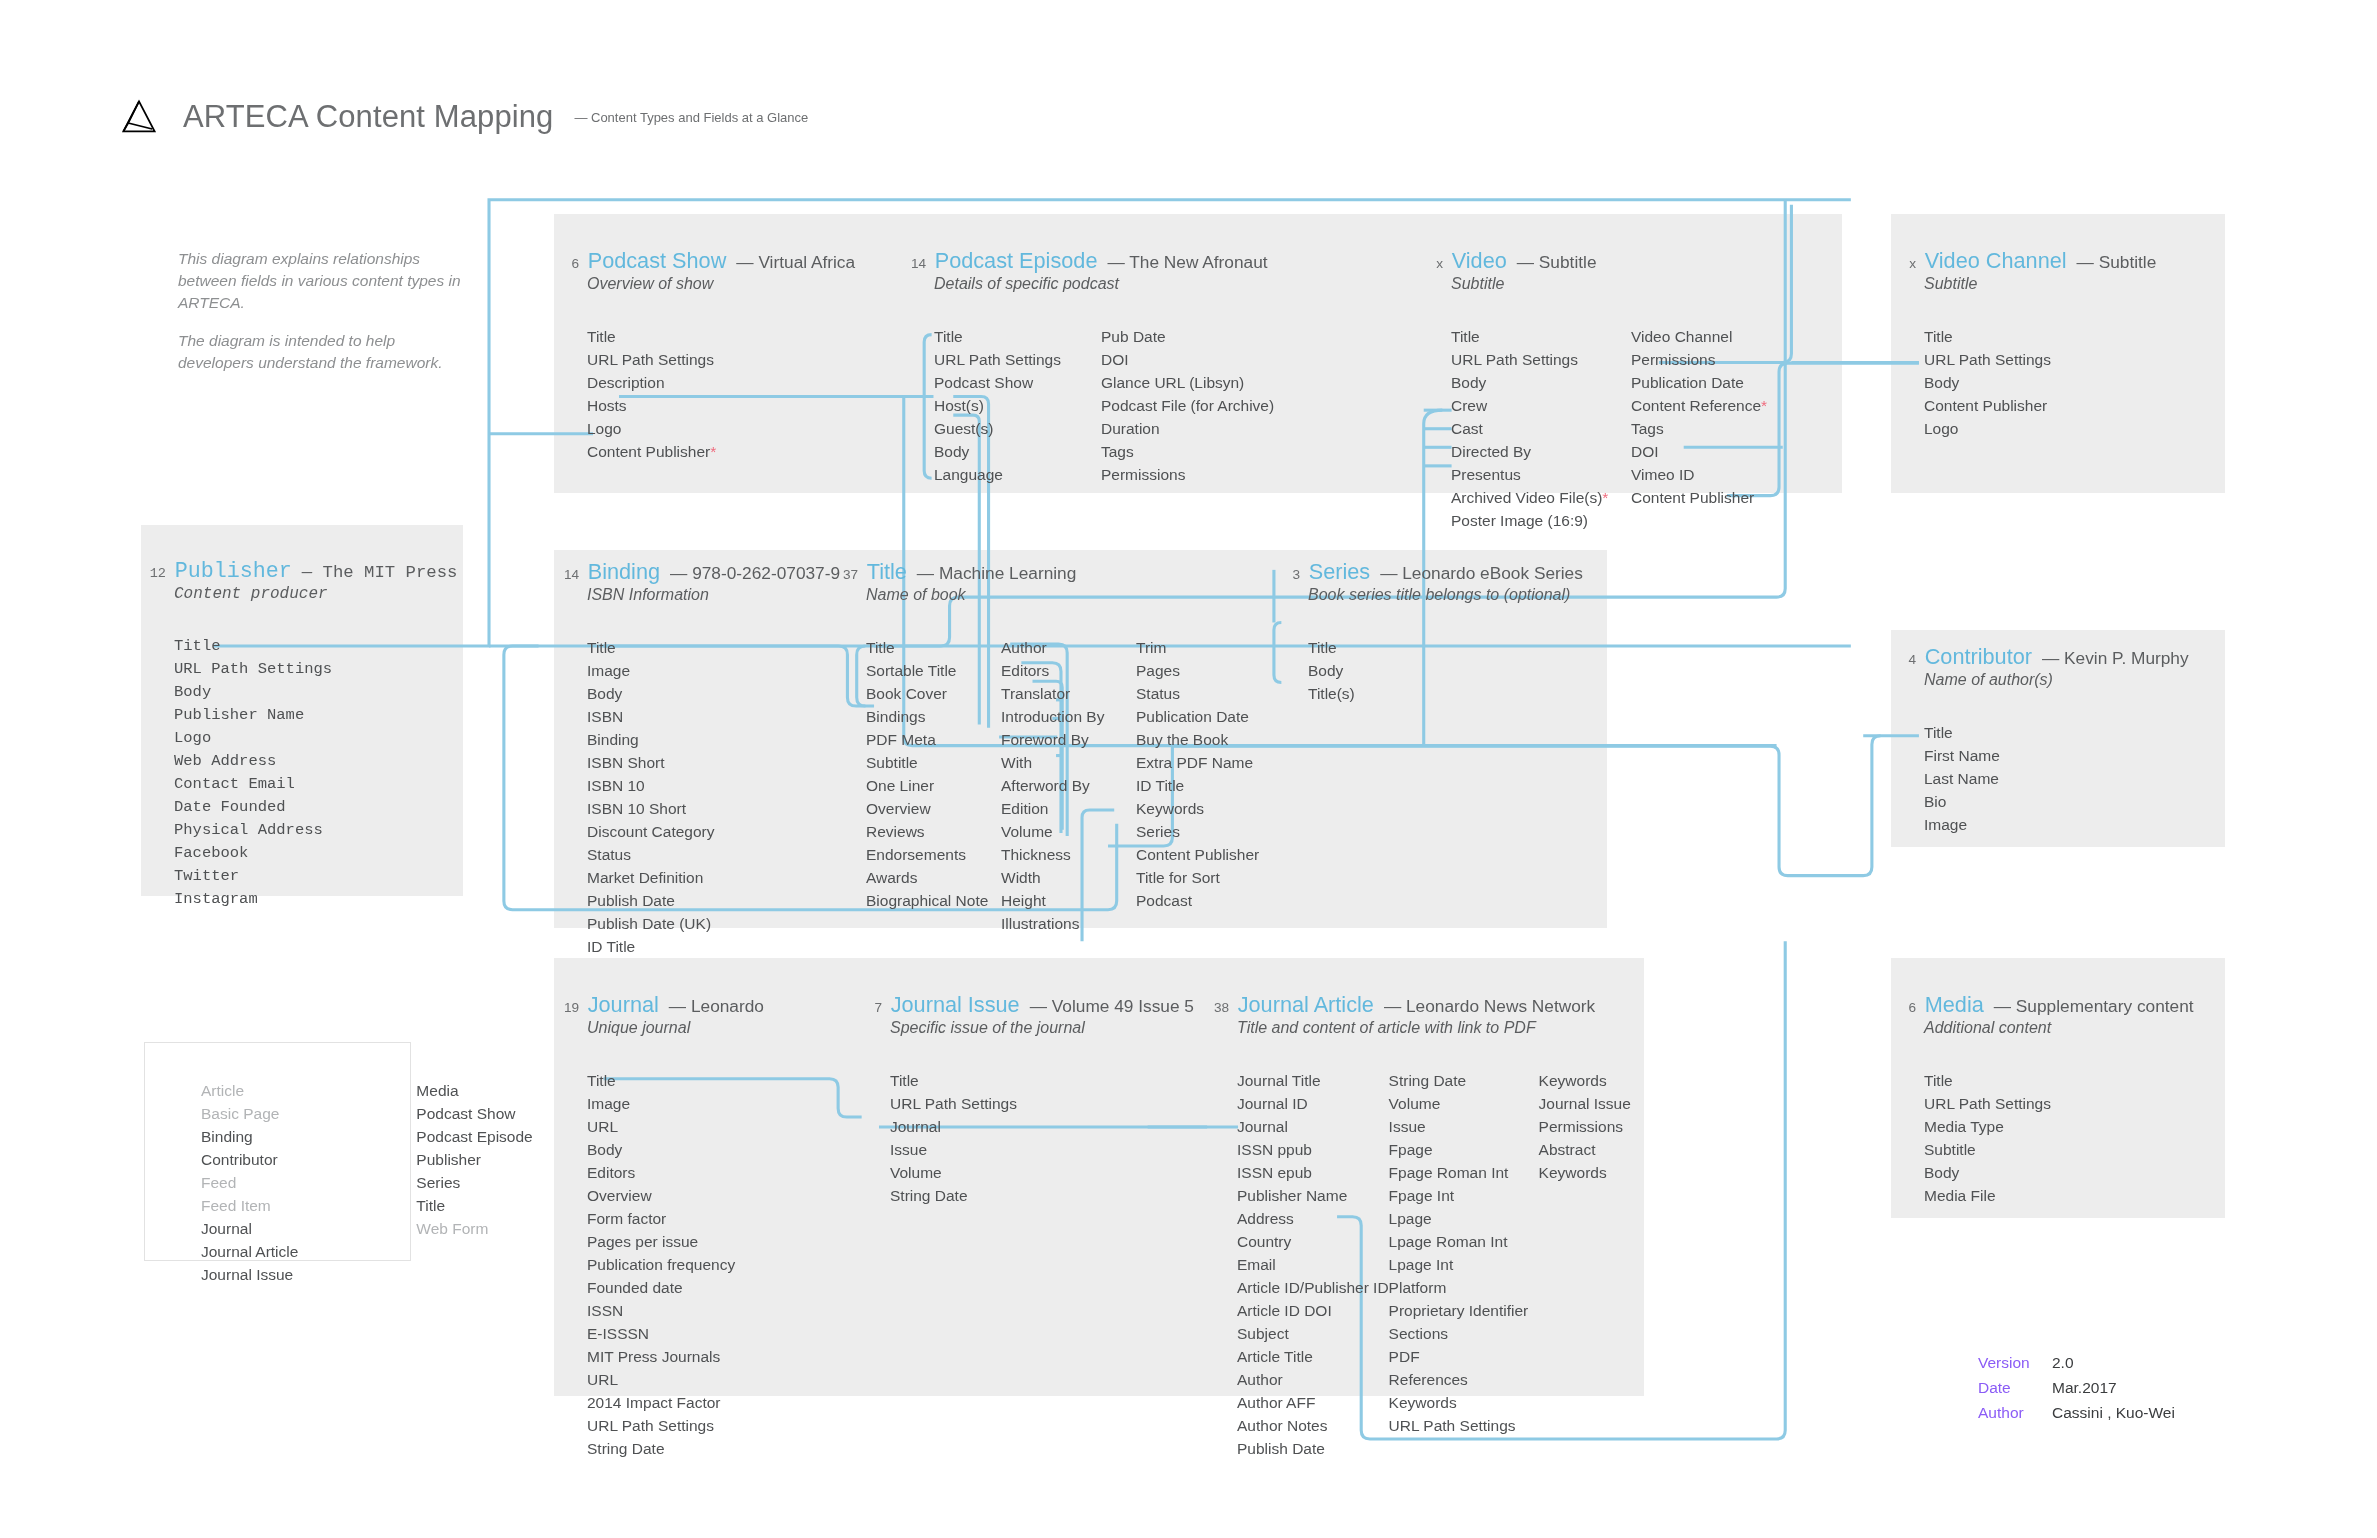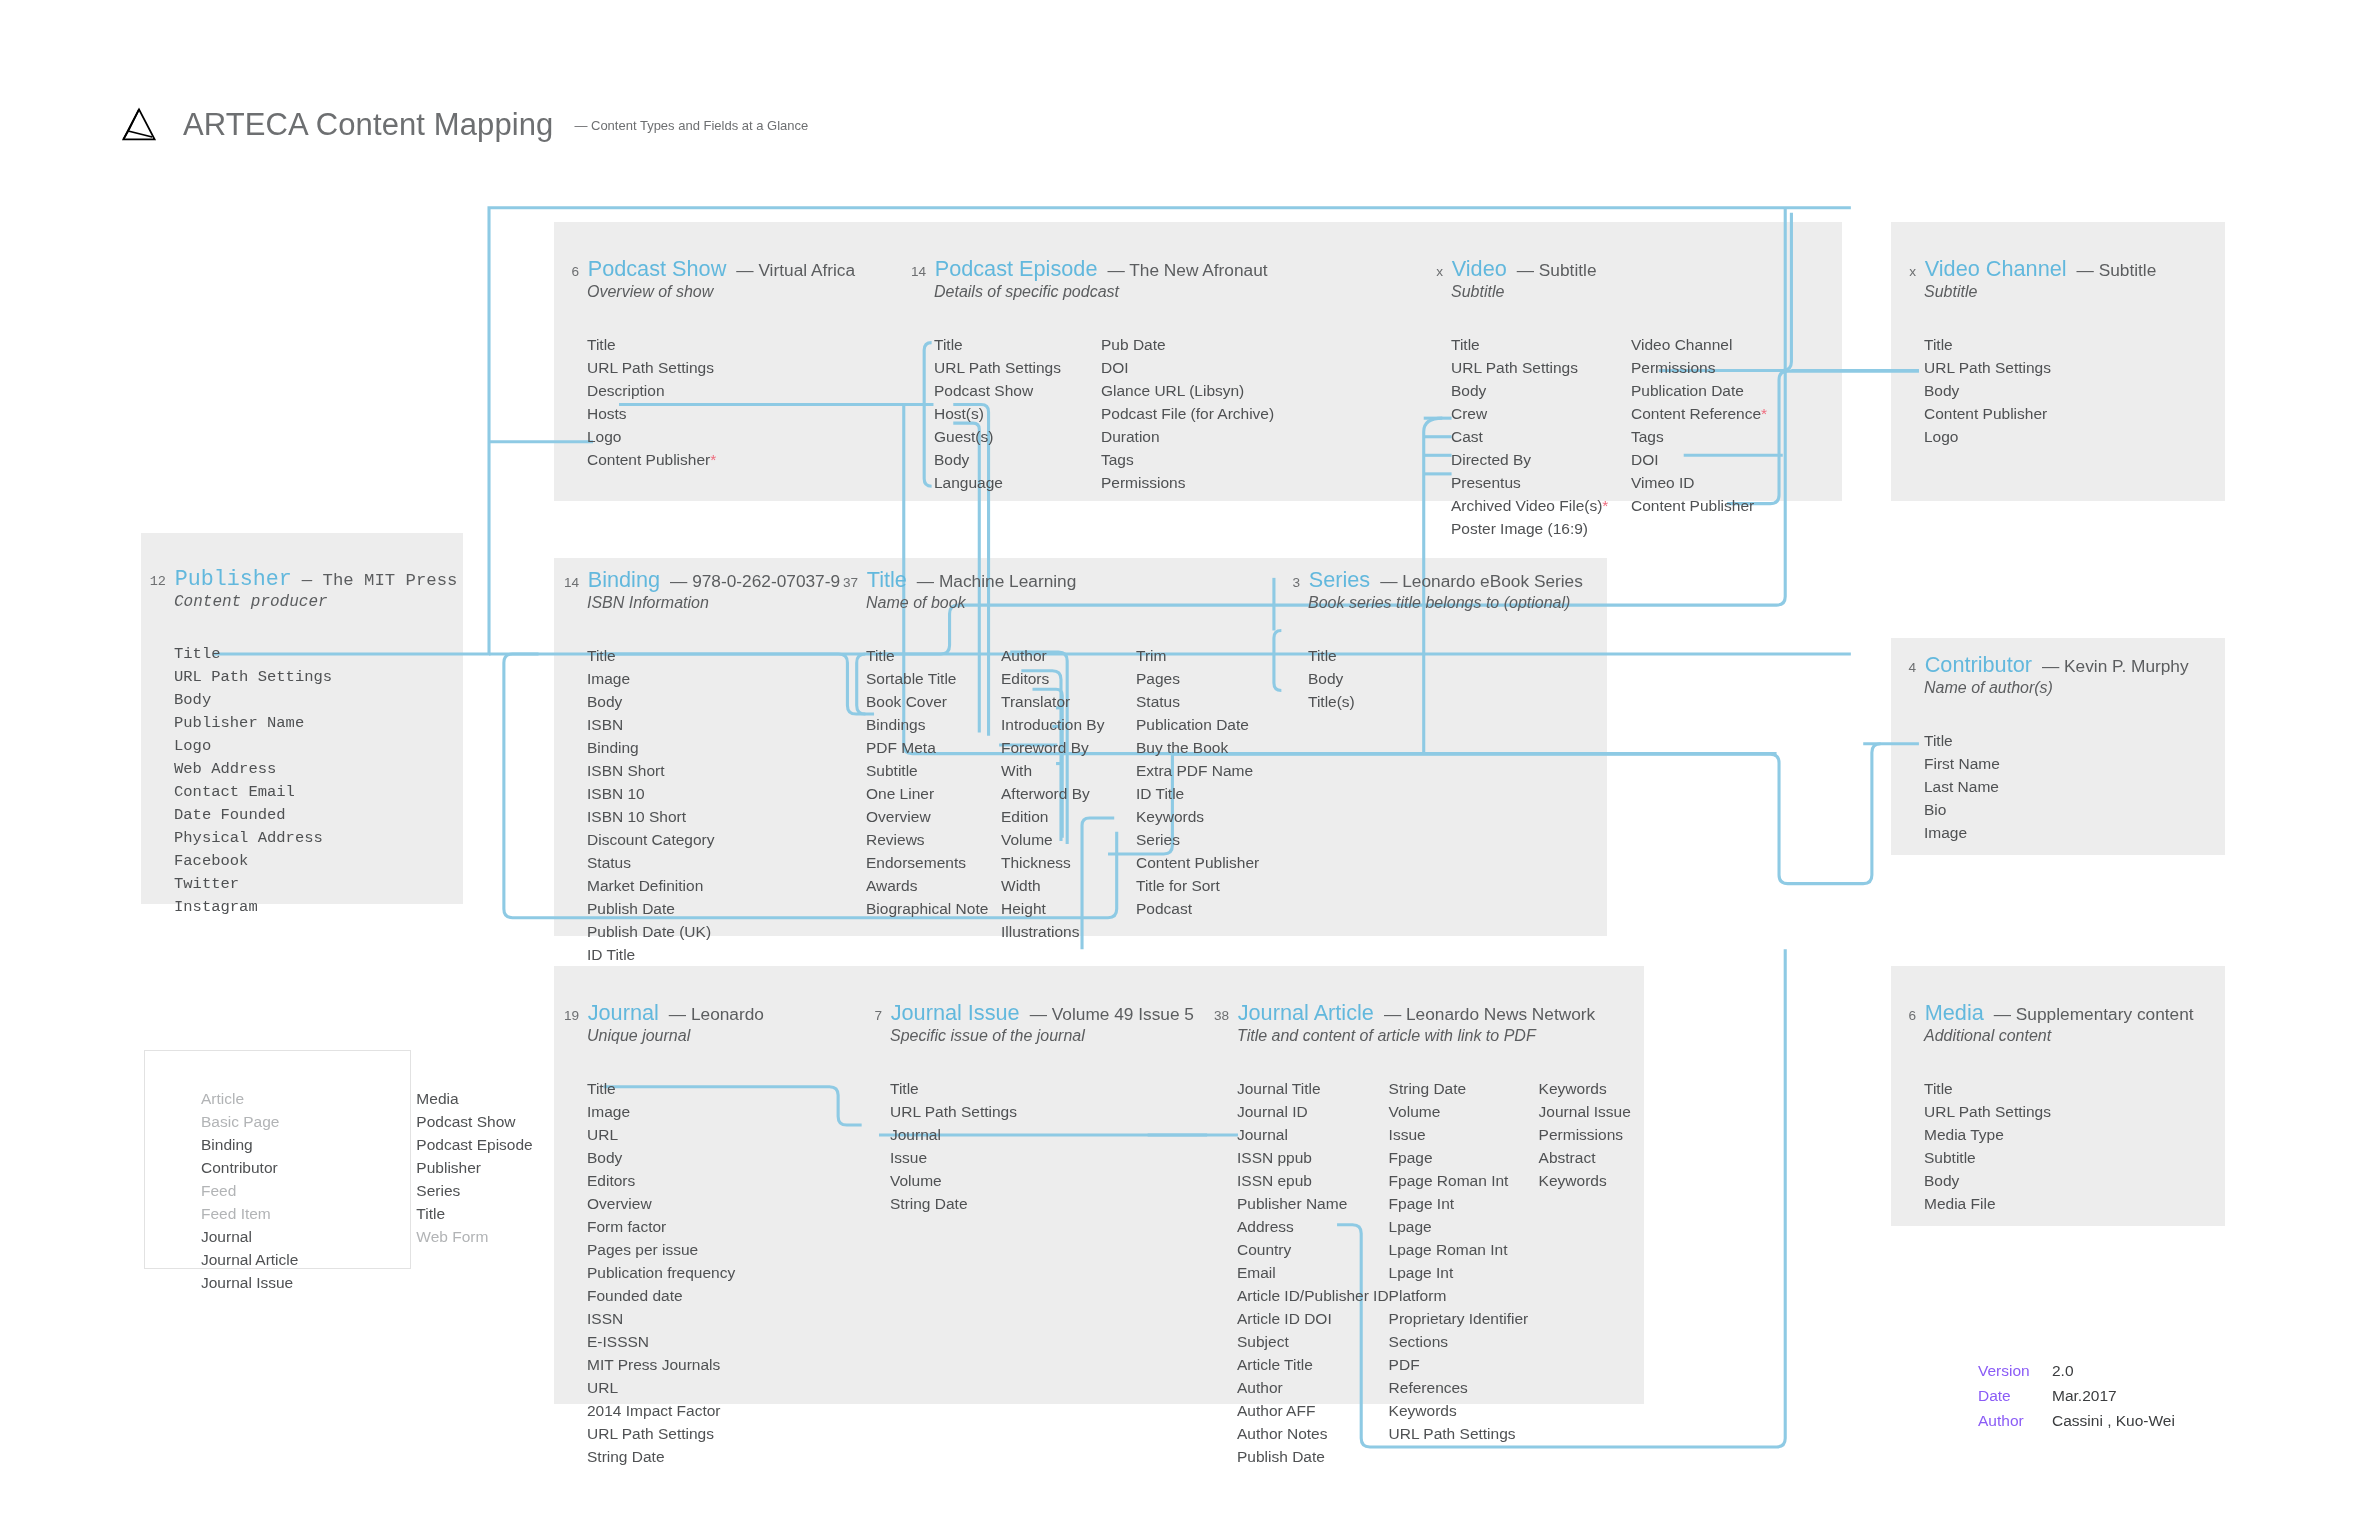--- a/index.html
+++ b/index.html
@@ -2,21 +2,21 @@
 <html style="font-size:10px"><head>
 <meta charset="utf-8">
 <style>
   html,body{margin:0;padding:0;}
   body{
     width:2377px;height:1539px;background:#ffffff;
     font-family:"Liberation Sans",sans-serif;
     -webkit-font-smoothing:antialiased;
     position:relative;overflow:hidden;
   }
-  #stage{position:absolute;left:0;top:8px;width:2377px;height:1235px;}
+  #stage{position:absolute;left:0;top:0;width:2377px;height:1235px;}
 
   
   .hdr{position:absolute;left:121px;top:99px;display:flex;align-items:center;}
   .logo-mark{width:36px;height:36px;margin-right:26px;flex:0 0 auto;}
   .hdr-title{font-size:31px;color:#6d6f71;font-weight:400;letter-spacing:0.1px;white-space:nowrap;}
   .hdr-sub{font-size:13px;color:#6d6f71;font-weight:400;margin-left:21px;white-space:nowrap;}
 
   
   .note{position:absolute;left:178px;top:248px;width:291px;
         font-style:italic;font-size:15.5px;line-height:1.42;color:#8d8f91;}
@@ -132,20 +132,24 @@
   <div class="hdr">
     <svg class="logo-mark" viewBox="0 0 60 60">
       <path d="M30 4 L56 54 L4 54 Z" fill="none" stroke="#000" stroke-width="3"></path>
       <path d="M30 4 L12 40 L52 50" fill="none" stroke="#000" stroke-width="3"></path>
       <path d="M12 40 L4 54" fill="none" stroke="#000" stroke-width="3"></path>
     </svg>
     <div class="hdr-title">ARTECA Content Mapping</div>
     <div class="hdr-sub">— Content Types and Fields at a Glance</div>
   </div>
 
+  <div class="note">
+    <p>This diagram explains relationships between fields in various content types in ARTECA.</p>
+    <p>The diagram is intended to help developers understand the framework.</p>
+  </div>
 
   <div class="ent" style="left:554px;top:248px;">
       <div class="ent-head">
         <span class="ent-num">6</span>
         <span class="ent-name">Podcast Show</span>
         <span class="ent-dash">— Virtual Africa</span>
       </div>
       <div class="ent-desc">Overview of show</div>
       <div class="cols">
         <div class="col" style="min-width: 341px;">

